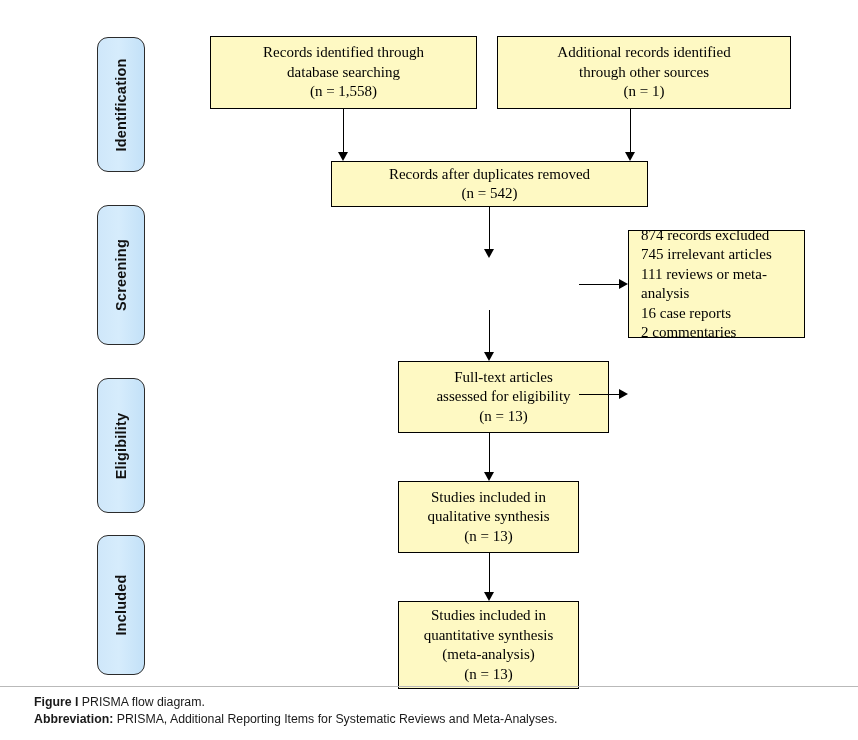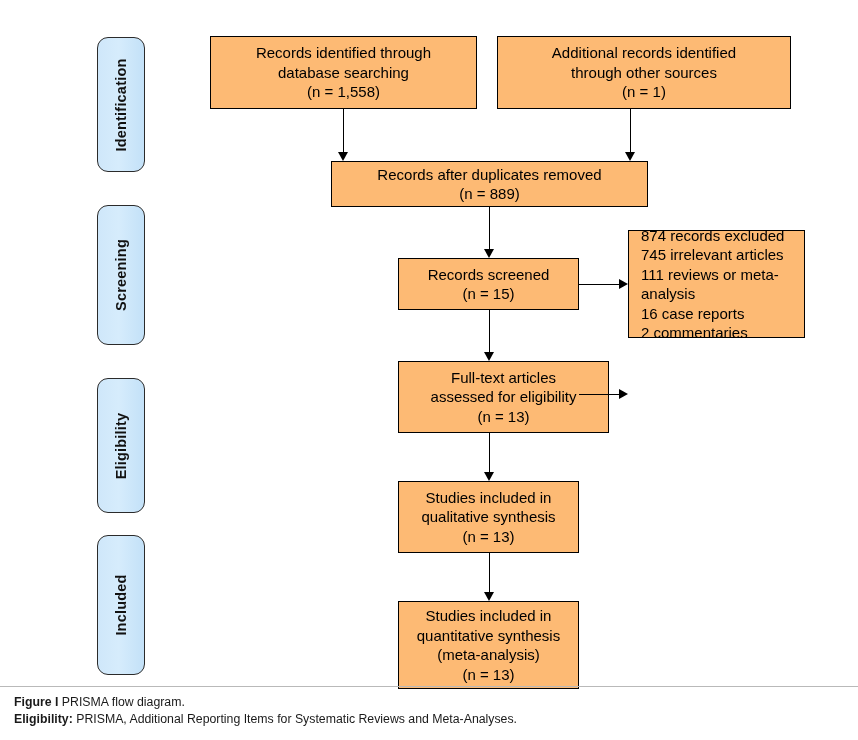--- a/index.html
+++ b/index.html
@@ -40,25 +40,26 @@
     font-size: 14.5px;
     font-weight: bold;
     color: #111111;
     letter-spacing: 0.2px;
   }
 
   
   .flow-box {
     position: absolute;
     border: 1.6px solid #000000;
-    background: #fdba74;
+    background: #fef9c3;
     box-sizing: border-box;
     display: flex;
     align-items: center;
     justify-content: center;
+    font-family: Liberation Serif, serif;
   }
   .flow-box .box-text {
     text-align: center;
     font-size: 15px;
     line-height: 19.5px;
     color: #000000;
     white-space: pre-line;
     padding: 0 6px;
   }
   .flow-box.left-align {
@@ -108,20 +109,21 @@
     position: absolute;
     left: 14px;
     top: 694px;
     width: 830px;
     font-size: 12.3px;
     line-height: 17px;
     color: #1a1a1a;
   }
   #caption .cap-line {
     white-space: nowrap;
+    margin-left: 20px;
   }
   #caption .cap-strong {
     font-weight: bold;
   }
 </style>
 </head>
 <body>
 
 <div id="stage">
 
@@ -154,30 +156,26 @@
   </div>
 
   <div class="vline" style="left:343px; top:109px; height:45px;"></div>
   <div class="arrow-down" style="left:337.8px; top:152px;"></div>
 
   <div class="vline" style="left:630px; top:109px; height:45px;"></div>
   <div class="arrow-down" style="left:624.8px; top:152px;"></div>
 
   <div class="flow-box" style="left:331px; top:161px; width:317px; height:46px;">
     <span class="box-text">Records after duplicates removed
-(n = 889)</span>
+(n = 542)</span>
   </div>
 
   <div class="vline" style="left:489px; top:207px; height:44px;"></div>
   <div class="arrow-down" style="left:483.8px; top:249px;"></div>
 
-  <div class="flow-box" style="left:398px; top:258px; width:181px; height:52px;">
-    <span class="box-text">Records screened
-(n = 15)</span>
-  </div>
 
   <div class="flow-box left-align" style="left:628px; top:230px; width:177px; height:108px;">
     <span class="box-text">874 records excluded
 745 irrelevant articles
 111 reviews or meta-analysis
 16 case reports
 2 commentaries</span>
   </div>
 
   <div class="hline" style="left:579px; top:284px; width:42px;"></div>
@@ -215,18 +213,18 @@
 (n = 13)</span>
   </div>
 
   <div id="caption-rule"></div>
   <div id="caption">
     <div class="cap-line">
       <span class="cap-strong">Figure I</span>
       <span>PRISMA flow diagram.</span>
     </div>
     <div class="cap-line">
-      <span class="cap-strong">Eligibility:</span>
+      <span class="cap-strong">Abbreviation:</span>
       <span>PRISMA, Additional Reporting Items for Systematic Reviews and Meta-Analyses.</span>
     </div>
   </div>
 
 </div>
 
 </body></html>

